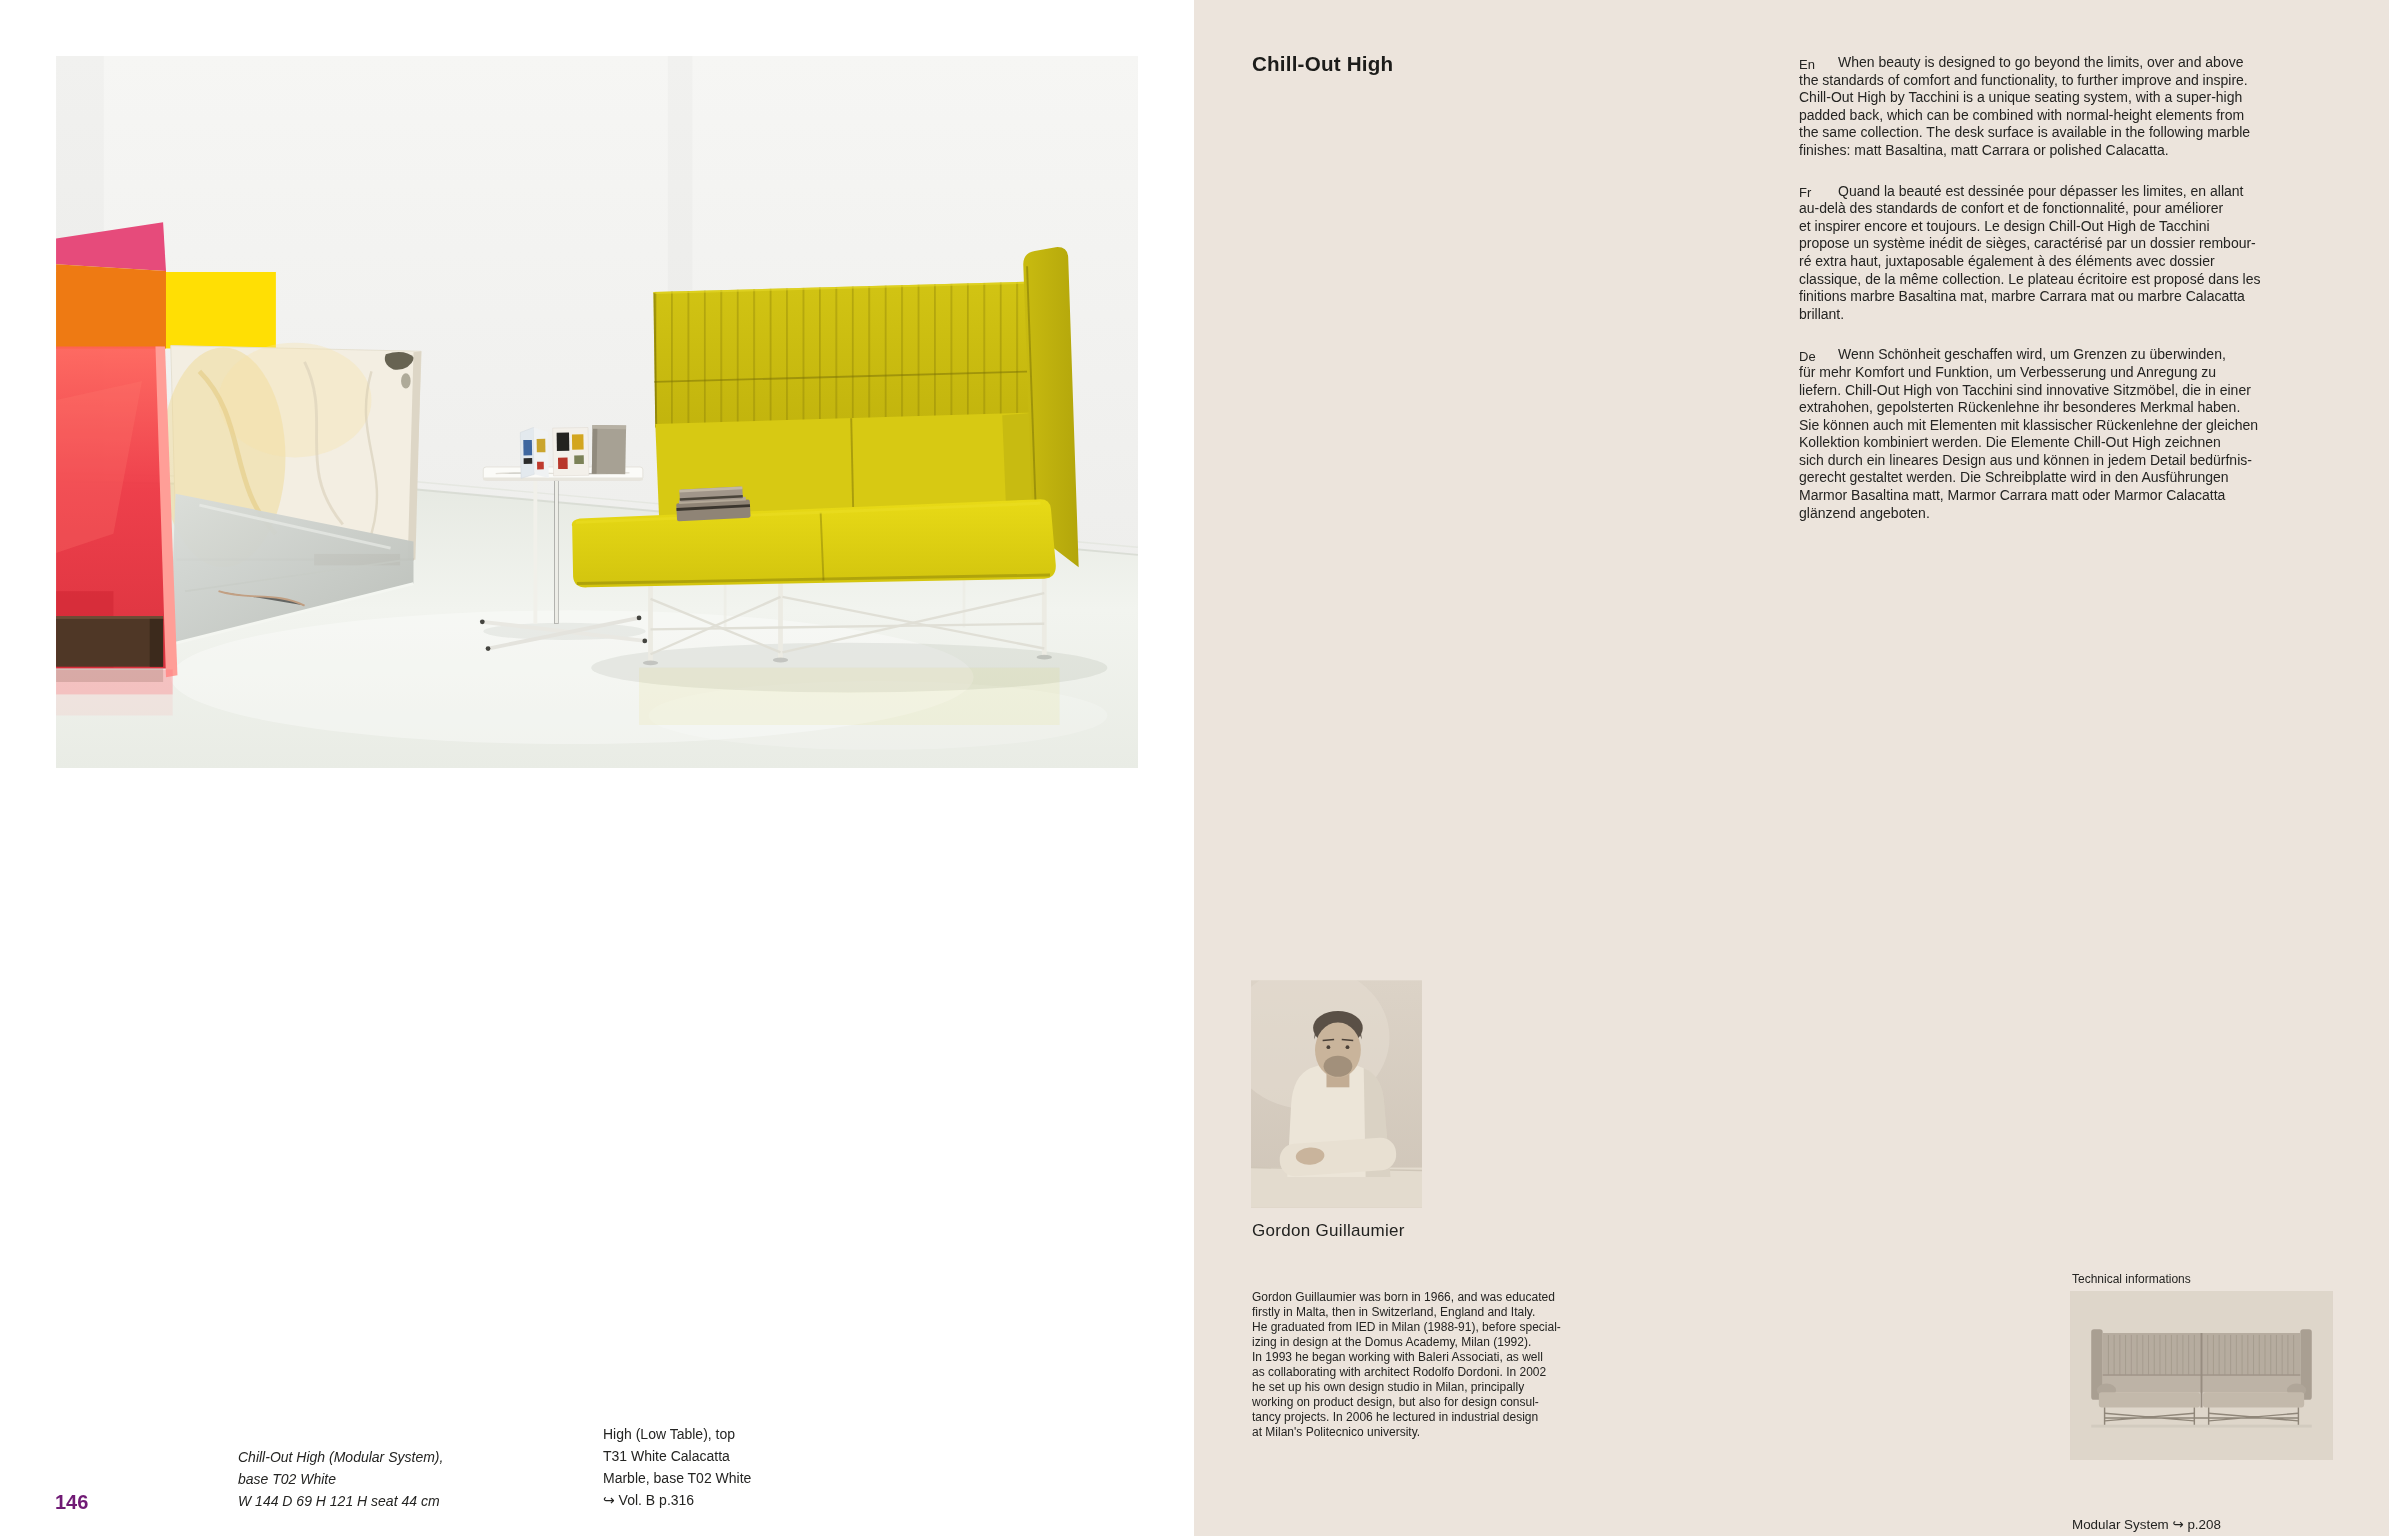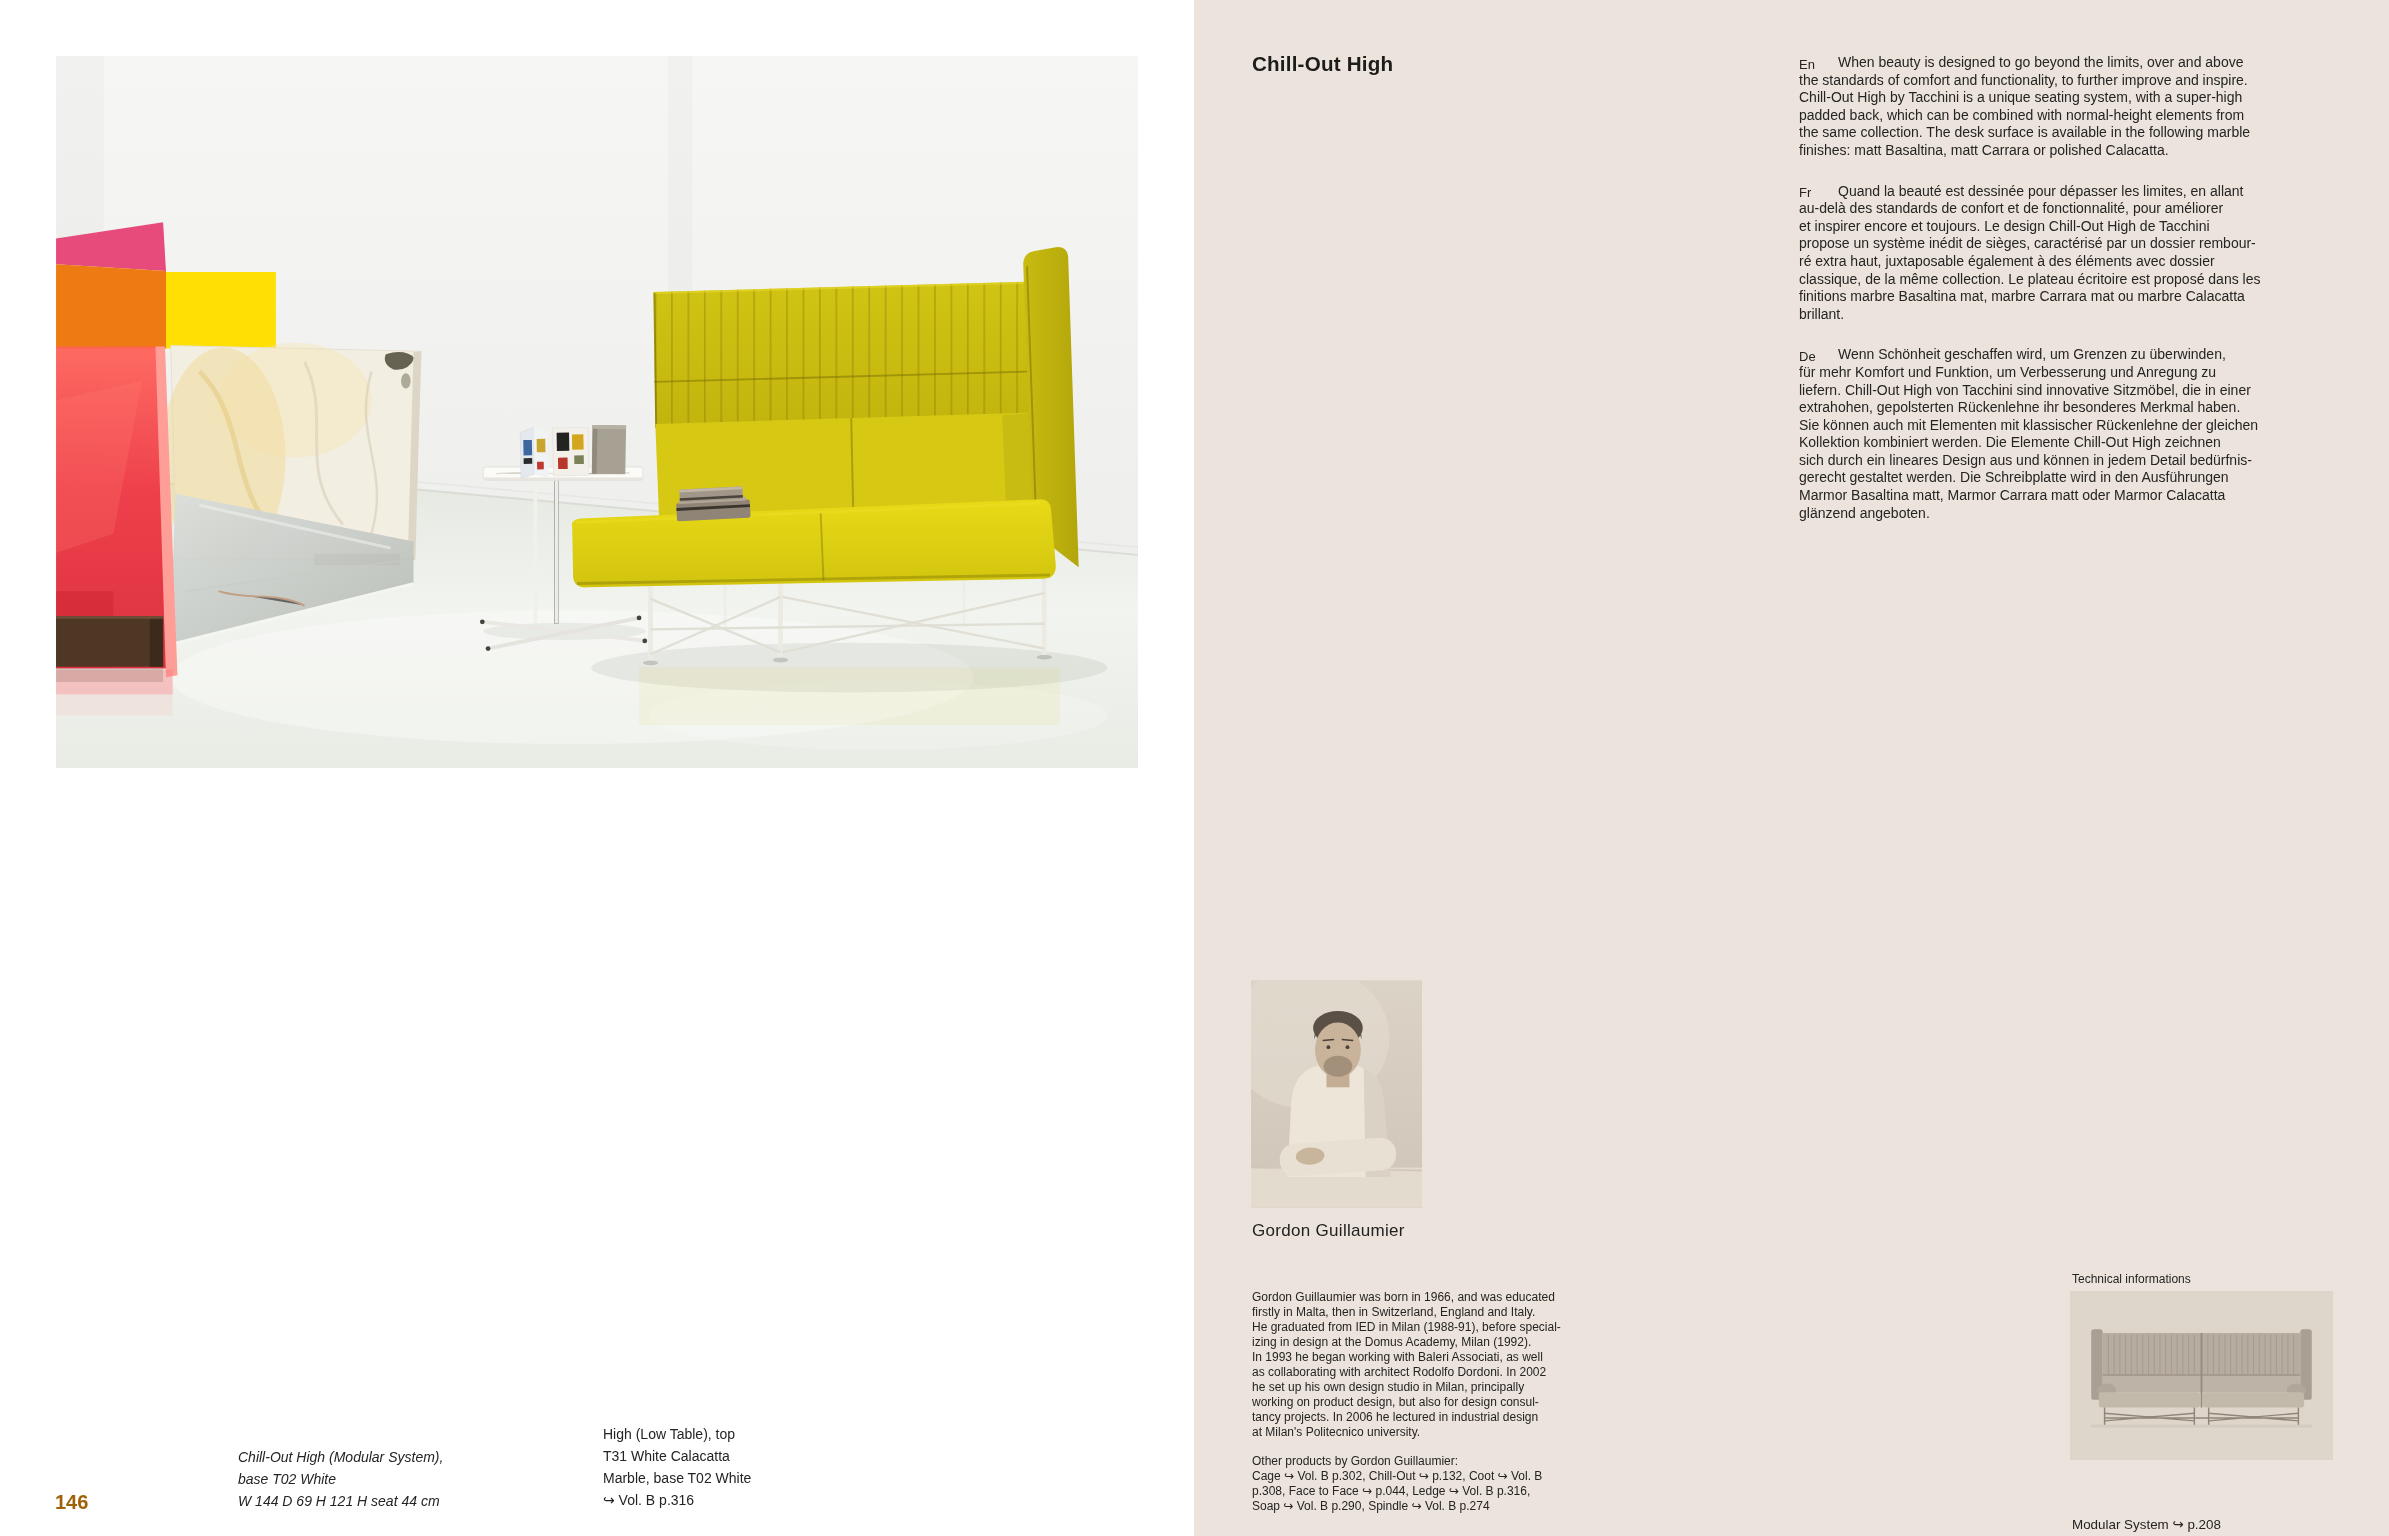--- a/index.html
+++ b/index.html
@@ -23,21 +23,21 @@
   #designer-name{left:58px;top:1221px;font-size:17px;font-weight:400;letter-spacing:0.3px;color:#222220;}
   #designer-text{left:58px;top:1255px;width:378px;font-size:12px;line-height:15px;color:#242422;margin-top:35px;}
   #designer-text .blk{white-space:pre-line;}
   #designer-text .blk + .blk{margin-top:14.3px;}
   
   #tech-label{left:878px;top:1272px;font-size:12px;color:#242422;}
   #tech-box{left:876px;top:1291px;width:263px;height:169px;background:#ded6ca;}
   #tech-caption{left:878px;top:1470px;font-size:13.4px;color:#242422;margin-top:47px;}
   
   #photo-wrap{left:56px;top:56px;width:1082px;height:712px;background:#f2f2f0;}
-  #page-number{left:55px;top:1491px;font-size:20px;font-weight:700;color:#a16207;}
+  #page-number{left:55px;top:1491px;font-size:20px;font-weight:700;color:#701a75;}
   .photo-caption{font-size:14px;line-height:22px;color:#242422;white-space:pre-line;}
   #caption-1{left:238px;top:1446px;font-style:italic;}
   #caption-2{left:603px;top:1423px;}
 </style>
 </head>
 <body>
 
 <div id="canvas">
 
   <div class="abs" id="photo-wrap">
@@ -302,24 +302,20 @@
       <div class="blk">Gordon Guillaumier was born in 1966, and was educated
 firstly in Malta, then in Switzerland, England and Italy.
 He graduated from IED in Milan (1988-91), before special-
 izing in design at the Domus Academy, Milan (1992).
 In 1993 he began working with Baleri Associati, as well
 as collaborating with architect Rodolfo Dordoni. In 2002
 he set up his own design studio in Milan, principally
 working on product design, but also for design consul-
 tancy projects. In 2006 he lectured in industrial design
 at Milan's Politecnico university.</div>
-      <div class="blk">Other products by Gordon Guillaumier:
-Cage ↪ Vol. B p.302, Chill-Out ↪ p.132, Coot ↪ Vol. B
-p.308, Face to Face ↪ p.044, Ledge ↪ Vol. B p.316,
-Soap ↪ Vol. B p.290, Spindle ↪ Vol. B p.274</div>
     </div>
 
     <div class="abs" id="tech-label">Technical informations</div>
 
     <div class="abs" id="tech-box">
       <svg width="263" height="169" viewBox="0 0 275 177">
         <rect width="275" height="177" fill="#ded6ca"></rect>
         <g>
           <rect x="22" y="40" width="12" height="74" rx="3" fill="#a99f92"></rect>
           <rect x="241" y="40" width="12" height="74" rx="3" fill="#a99f92"></rect>

